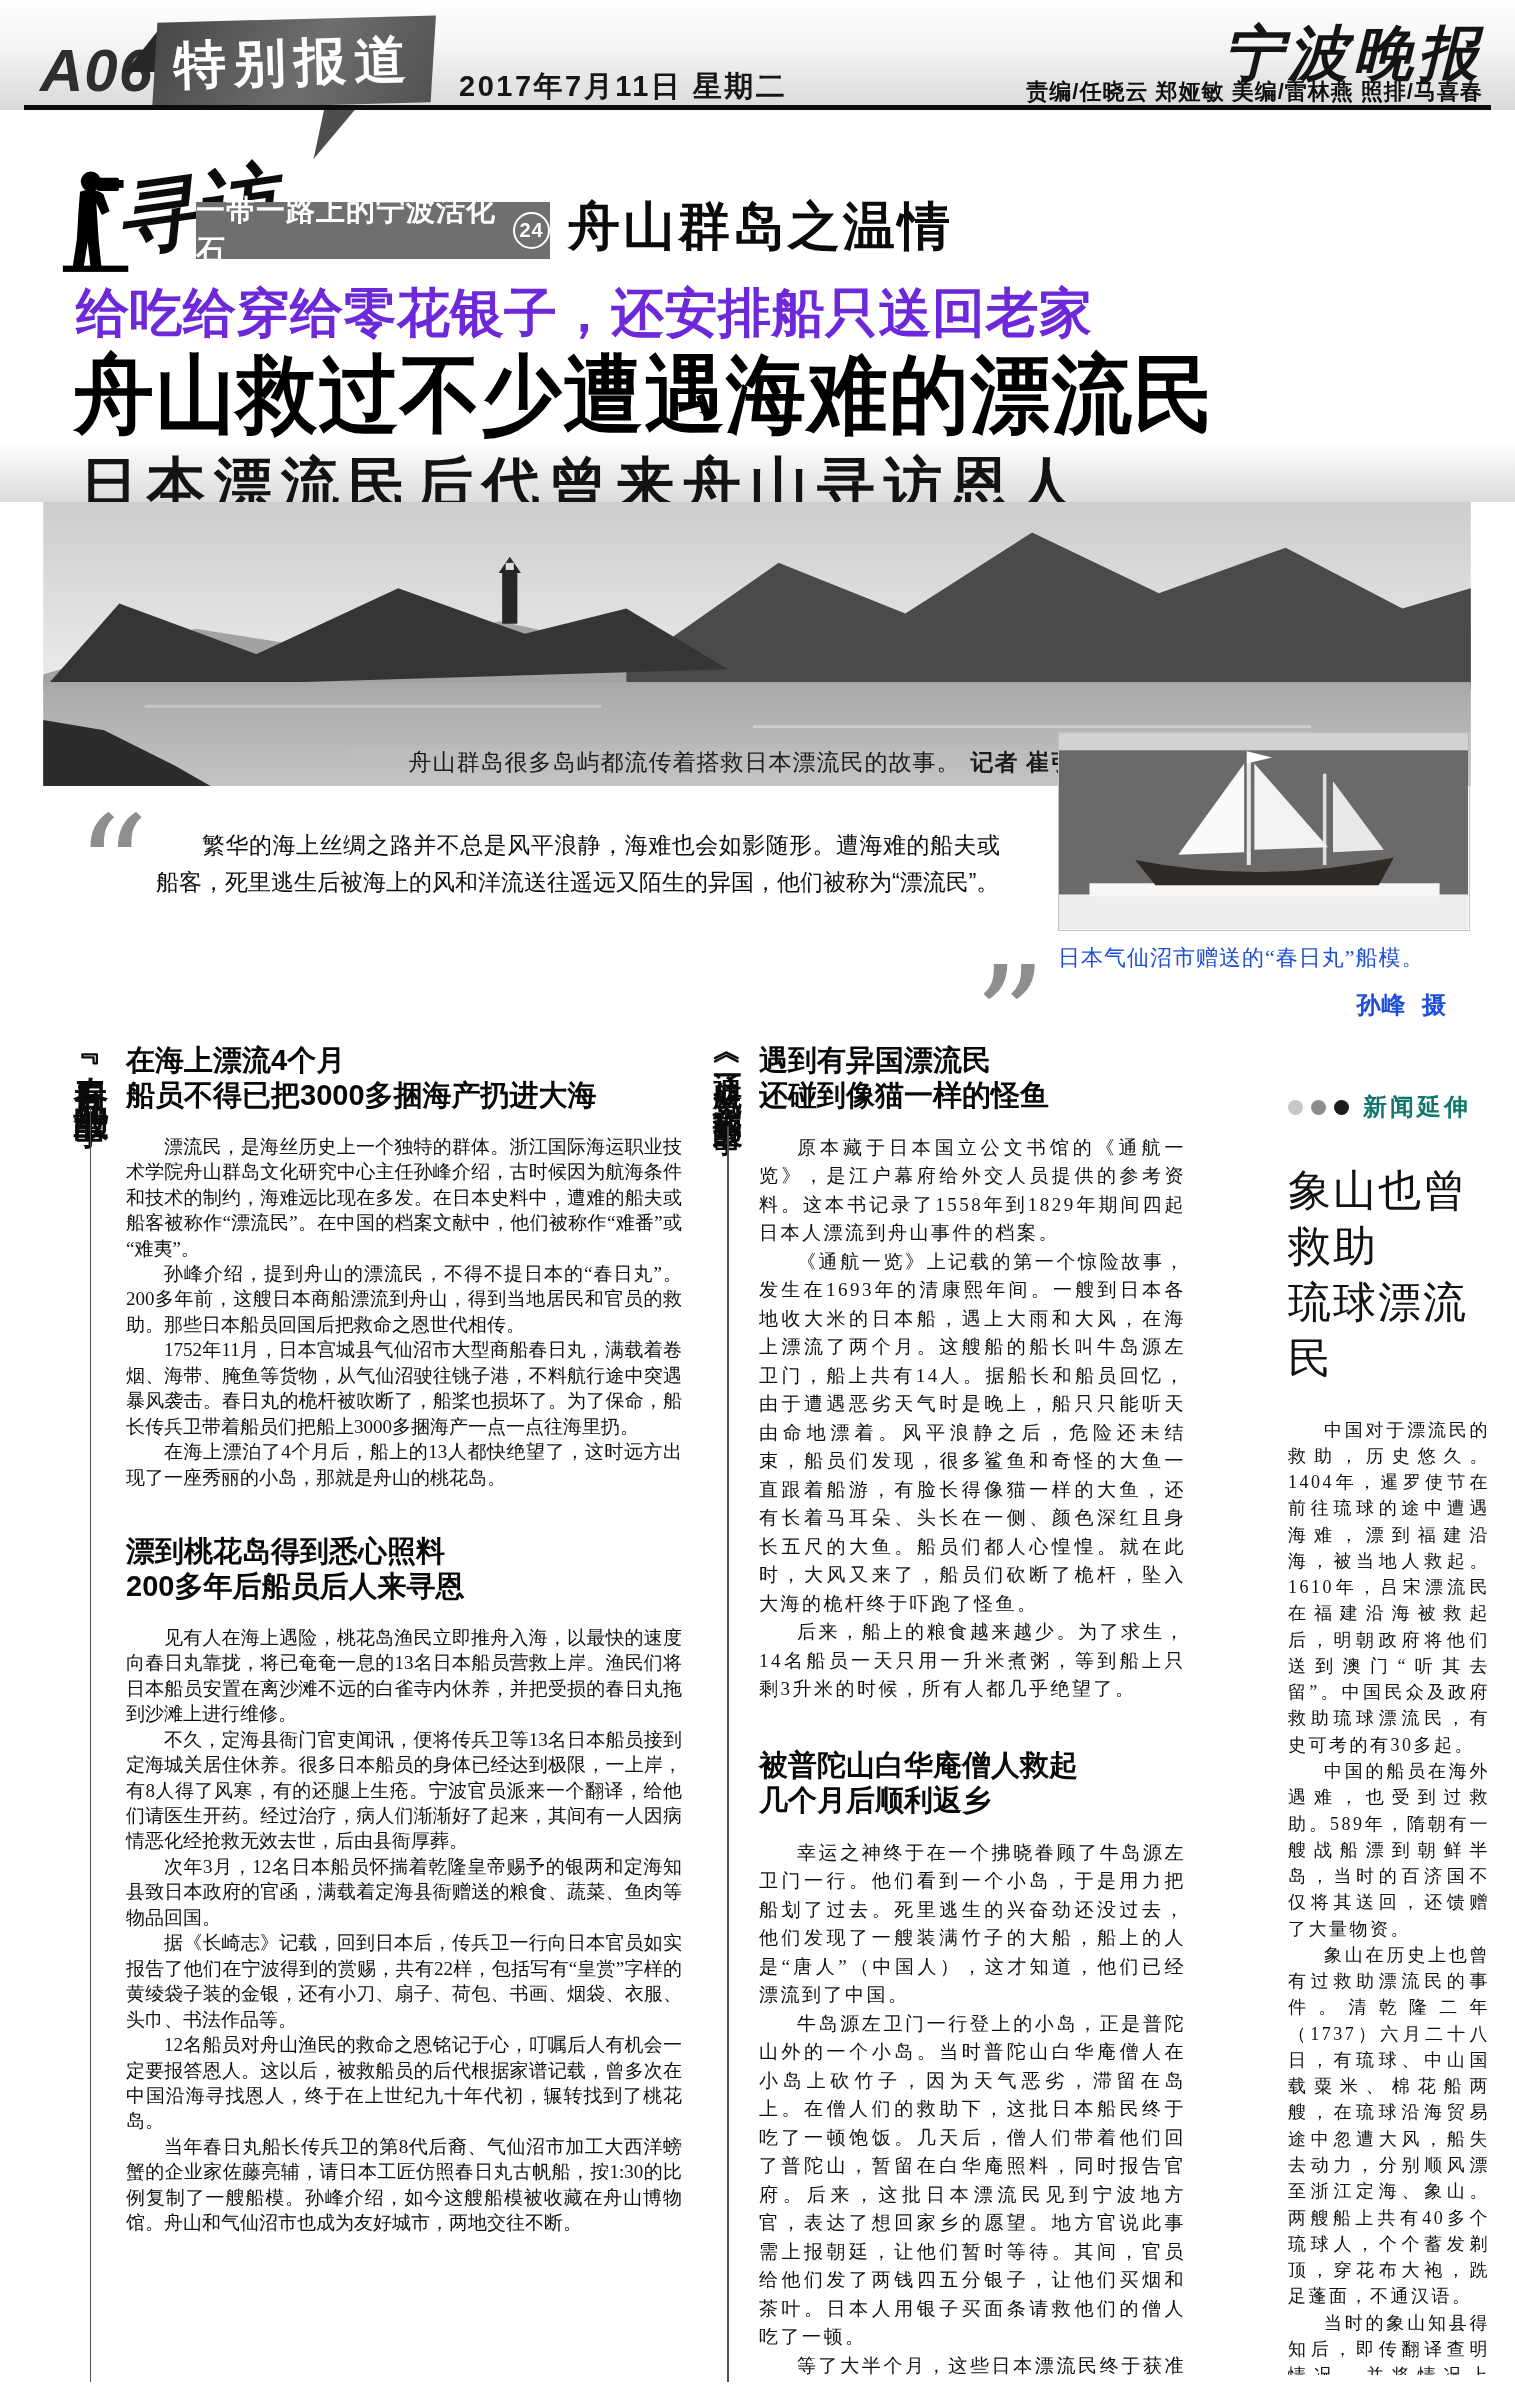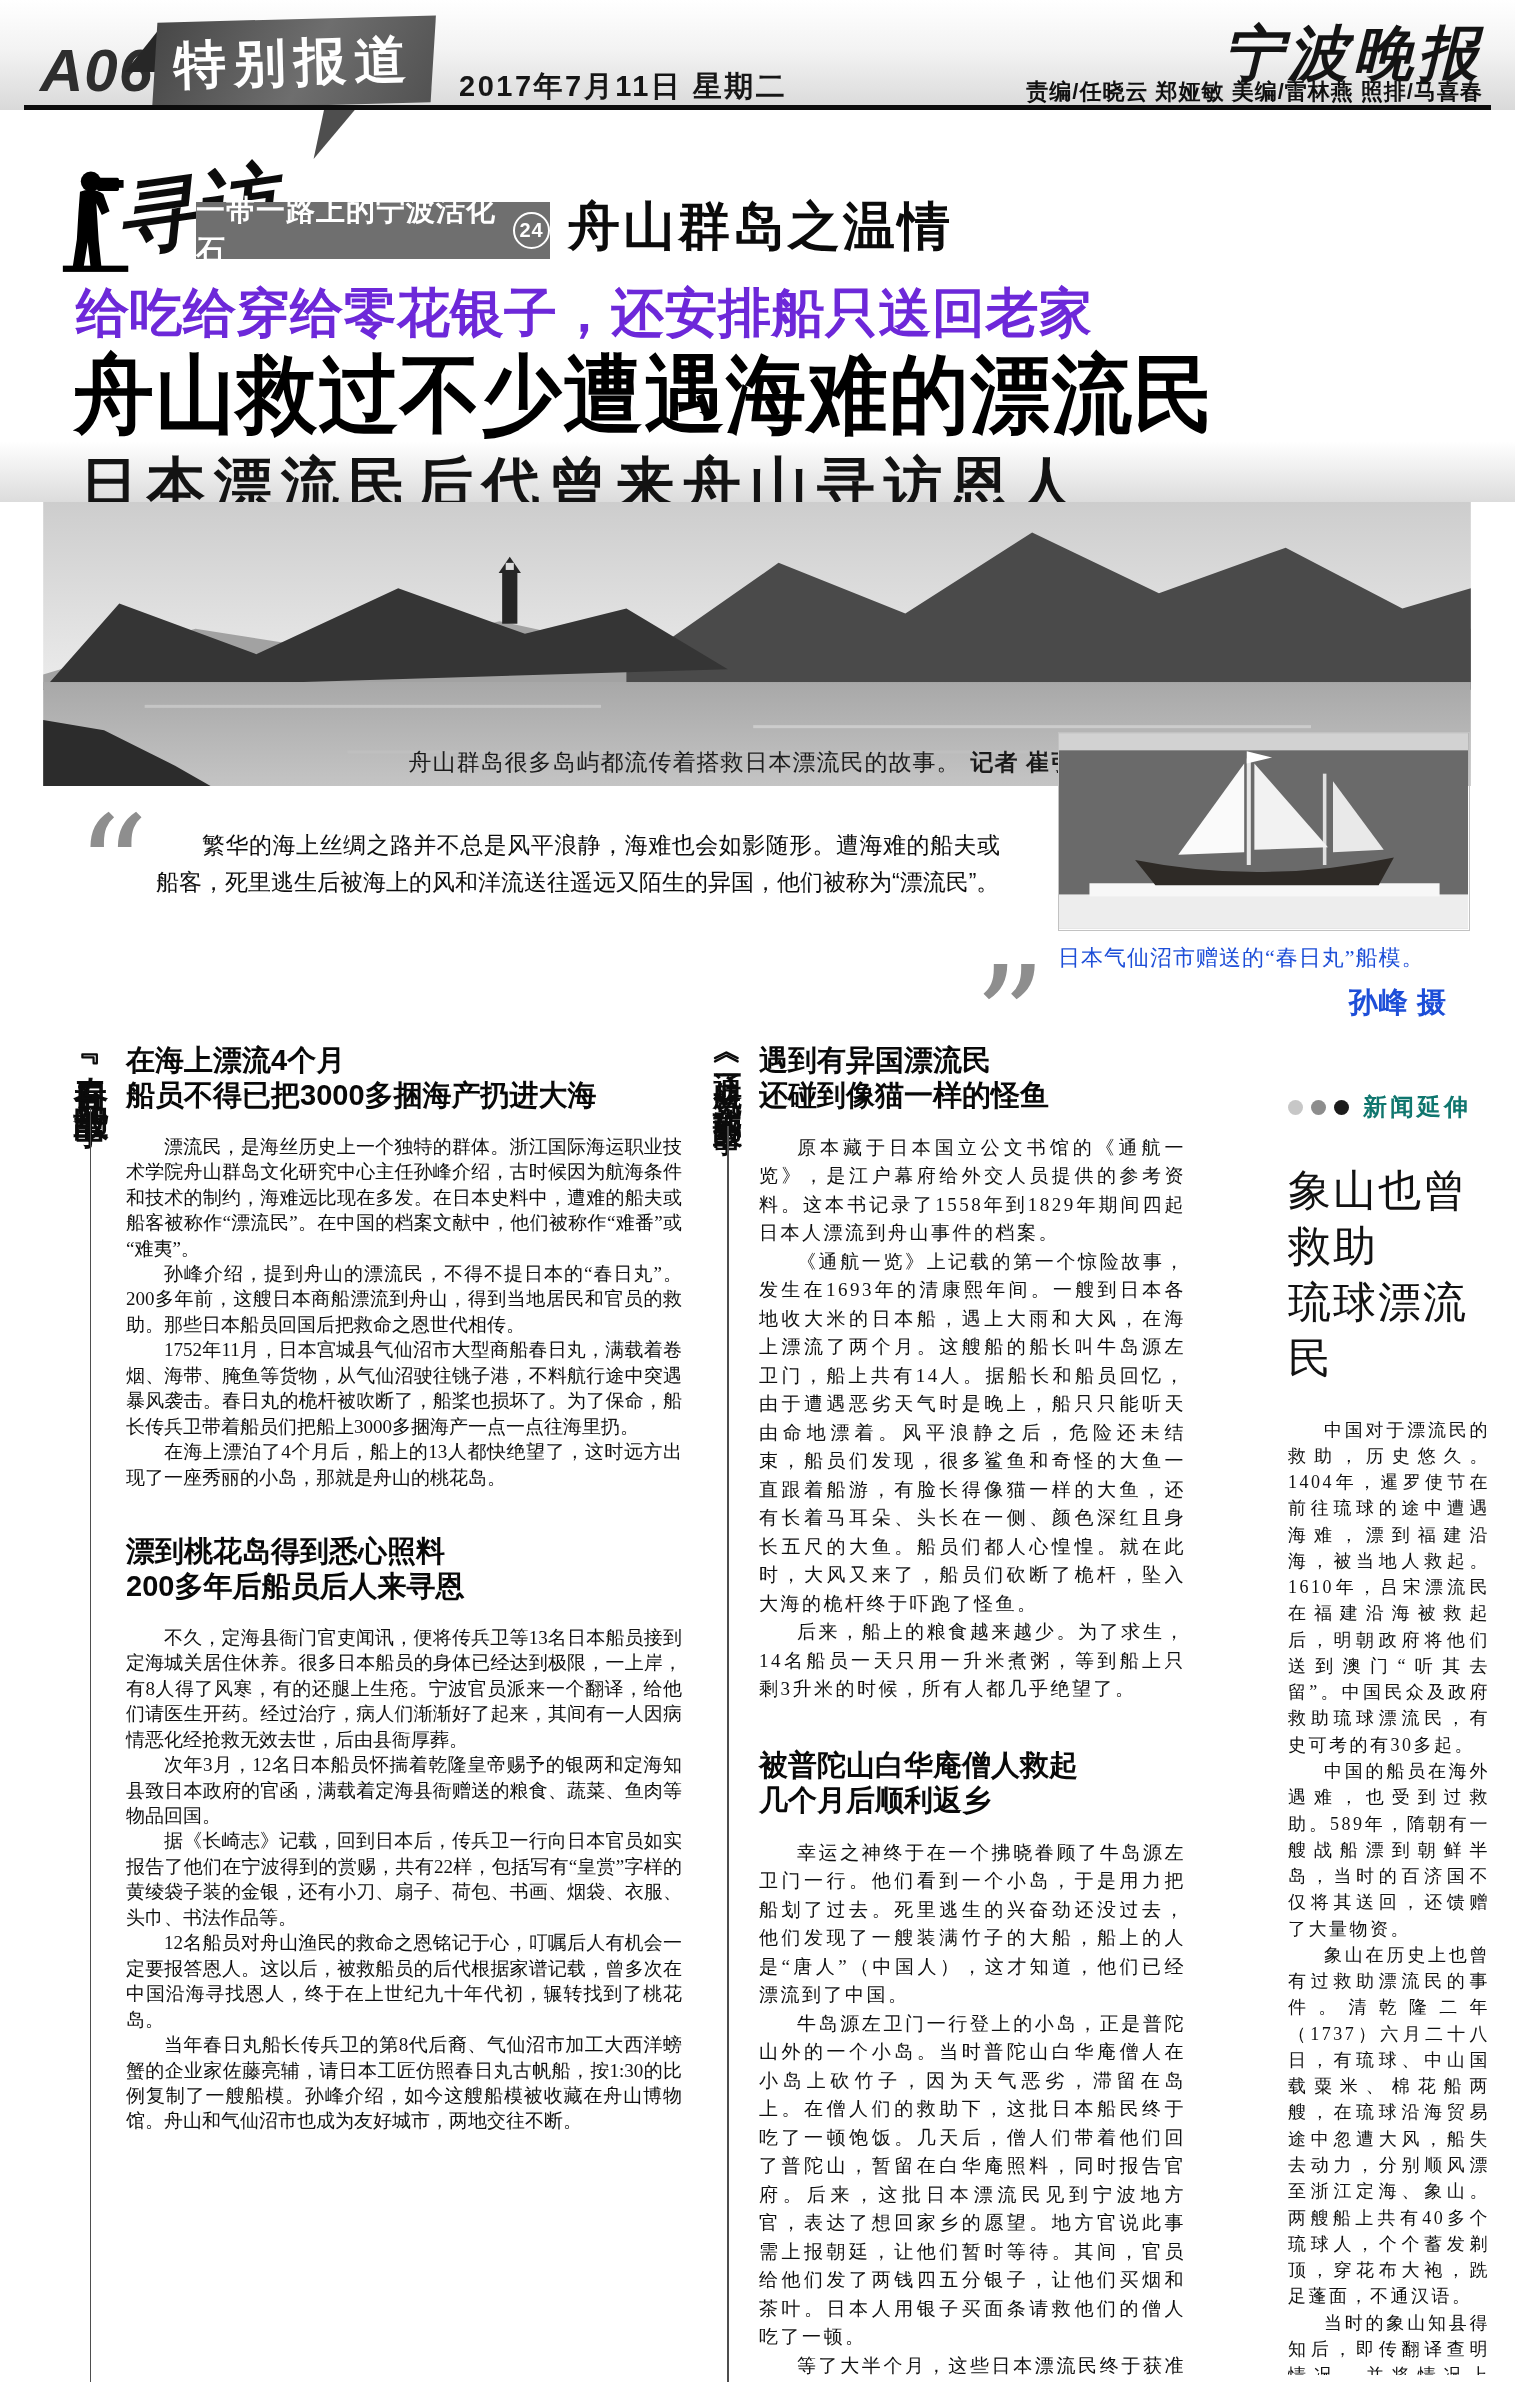--- a/index.html
+++ b/index.html
@@ -56,22 +56,22 @@
   
   .photo-main{position:absolute;left:43px;top:502px;width:1428px;height:284px;overflow:hidden;}
   .photo-main svg{display:block;}
   .photo-cap{position:absolute;left:0;right:0;bottom:8px;text-align:center;font-size:23px;
              color:#1b1b1b;font-family:"Liberation Serif",serif;letter-spacing:1px;}
   .photo-cap .credit{font-family:"Liberation Sans",sans-serif;font-weight:700;margin-left:10px;}
   .photo-ship{position:absolute;left:1058px;top:732px;width:412px;height:199px;
               border:1.5px solid #c2c2c2;box-sizing:border-box;overflow:hidden;}
   .ship-cap{position:absolute;left:1058px;top:941px;width:412px;font-size:22px;line-height:1.5;
             font-family:"Liberation Serif",serif;color:#1d4ed8;letter-spacing:1px;}
-  .ship-credit{text-align:right;font-family:Liberation Serif, serif;font-weight:700;
-               padding-right:23px;margin-top:7px;font-size:29px;}
+  .ship-credit{text-align:right;font-family:Liberation Mono, monospace;font-weight:700;
+               padding-right:23px;margin-top:15px;font-size:24px;}
 
   
   .quote{position:absolute;left:76px;top:814px;width:967px;height:208px;}
   .q-mark{position:absolute;font-family:"DejaVu Serif",serif;font-size:142px;color:#8e8e8e;line-height:0.9;}
   .q-open{left:0;top:-9px;}
   .q-close{right:-3px;bottom:-61px;}
   .q-body{position:absolute;left:80px;top:13px;width:844px;font-family:"Liberation Sans",sans-serif;
           font-size:23px;line-height:1.6;text-align:justify;color:#0d0d0d;}
   .q-body p{margin:0;text-indent:2em;}
 
@@ -222,20 +222,21 @@
         <p class="para">漂流民，是海丝历史上一个独特的群体。浙江国际海运职业技术学院舟山群岛文化研究中心主任孙峰介绍，古时候因为航海条件和技术的制约，海难远比现在多发。在日本史料中，遭难的船夫或船客被称作“漂流民”。在中国的档案文献中，他们被称作“难番”或“难夷”。</p>
         <p class="para">孙峰介绍，提到舟山的漂流民，不得不提日本的“春日丸”。200多年前，这艘日本商船漂流到舟山，得到当地居民和官员的救助。那些日本船员回国后把救命之恩世代相传。</p>
         <p class="para">1752年11月，日本宫城县气仙沼市大型商船春日丸，满载着卷烟、海带、腌鱼等货物，从气仙沼驶往铫子港，不料航行途中突遇暴风袭击。春日丸的桅杆被吹断了，船桨也损坏了。为了保命，船长传兵卫带着船员们把船上3000多捆海产一点一点往海里扔。</p>
         <p class="para">在海上漂泊了4个月后，船上的13人都快绝望了，这时远方出现了一座秀丽的小岛，那就是舟山的桃花岛。</p>
       </div>
       <div class="sec2">
         <h2 class="subhead">
           <span>漂到桃花岛得到悉心照料</span><br>
           <span>200多年后船员后人来寻恩</span>
         </h2>
+        <p class="para">见有人在海上遇险，桃花岛渔民立即推舟入海，以最快的速度向春日丸靠拢，将已奄奄一息的13名日本船员营救上岸。渔民们将日本船员安置在离沙滩不远的白雀寺内休养，并把受损的春日丸拖到沙滩上进行维修。</p>
         <p class="para">不久，定海县衙门官吏闻讯，便将传兵卫等13名日本船员接到定海城关居住休养。很多日本船员的身体已经达到极限，一上岸，有8人得了风寒，有的还腿上生疮。宁波官员派来一个翻译，给他们请医生开药。经过治疗，病人们渐渐好了起来，其间有一人因病情恶化经抢救无效去世，后由县衙厚葬。</p>
         <p class="para">次年3月，12名日本船员怀揣着乾隆皇帝赐予的银两和定海知县致日本政府的官函，满载着定海县衙赠送的粮食、蔬菜、鱼肉等物品回国。</p>
         <p class="para">据《长崎志》记载，回到日本后，传兵卫一行向日本官员如实报告了他们在宁波得到的赏赐，共有22样，包括写有“皇赏”字样的黄绫袋子装的金银，还有小刀、扇子、荷包、书画、烟袋、衣服、头巾、书法作品等。</p>
         <p class="para">12名船员对舟山渔民的救命之恩铭记于心，叮嘱后人有机会一定要报答恩人。这以后，被救船员的后代根据家谱记载，曾多次在中国沿海寻找恩人，终于在上世纪九十年代初，辗转找到了桃花岛。</p>
         <p class="para">当年春日丸船长传兵卫的第8代后裔、气仙沼市加工大西洋螃蟹的企业家佐藤亮辅，请日本工匠仿照春日丸古帆船，按1:30的比例复制了一艘船模。孙峰介绍，如今这艘船模被收藏在舟山博物馆。舟山和气仙沼市也成为友好城市，两地交往不断。</p>
       </div>
     </div>
   </div>
 
   <div class="story story2">

